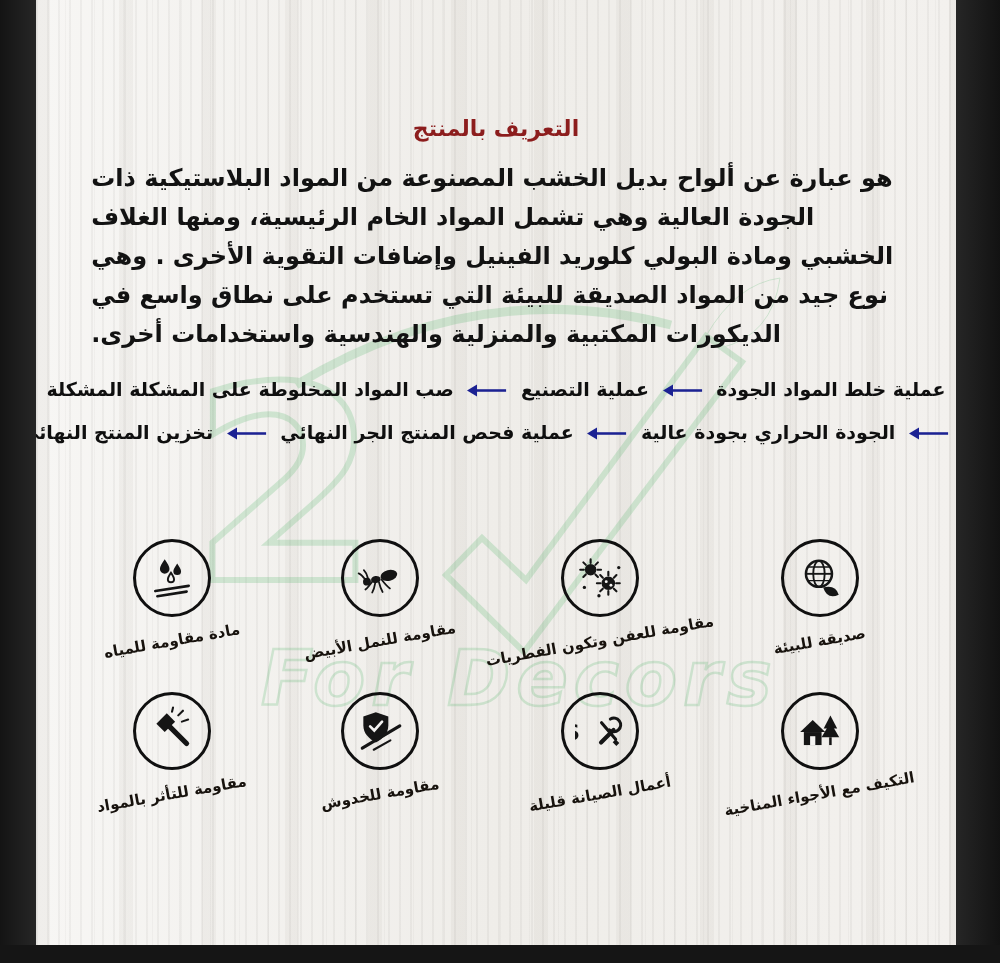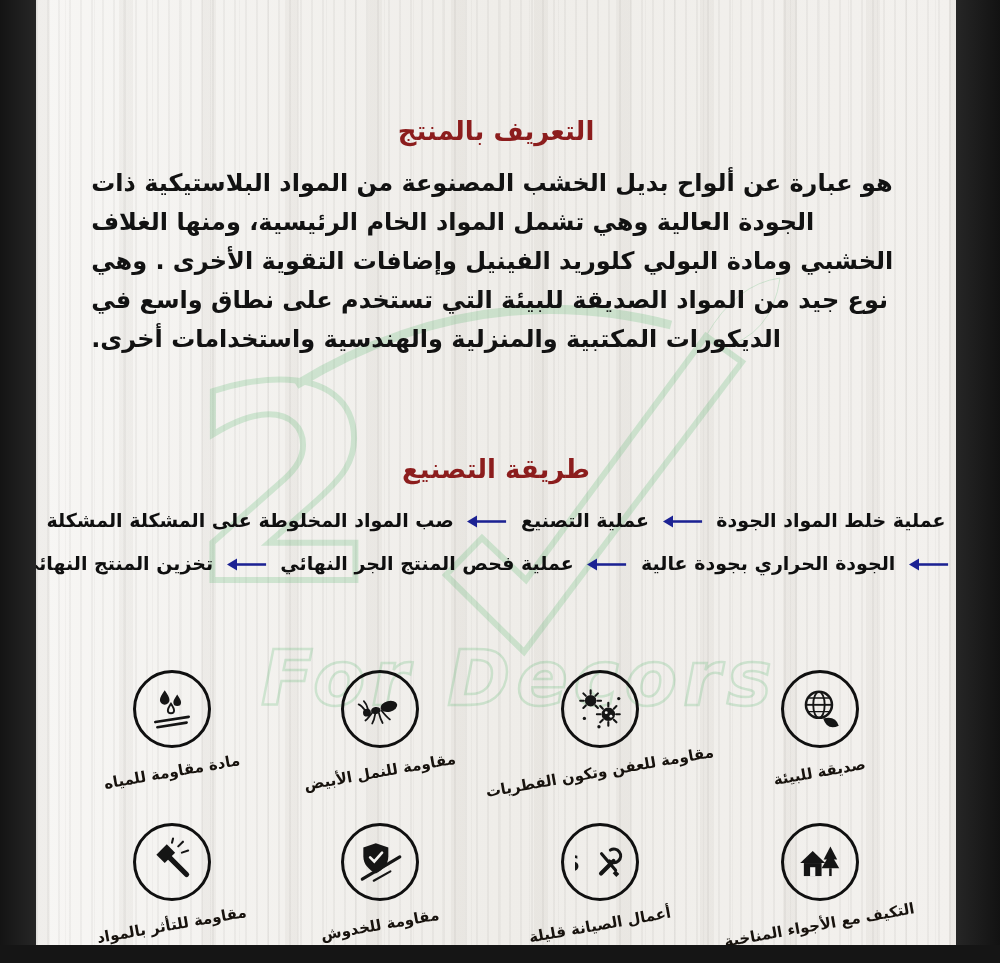--- a/index.html
+++ b/index.html
@@ -36,21 +36,21 @@
   .wm-text  { font-size:76px; font-weight:bold; font-style:italic; letter-spacing:6px; stroke-width:2.5; }
   .wm-swoosh{ stroke-width:9; }
   .wm-check { stroke-width:6; }
   .wm-leaf  { fill:#3fae5a; stroke:none; }
 
   .content { position:relative; z-index:2; }
 
   
   .title {
     text-align:center; color:#8c1d1d;
-    font-size:26px; font-weight:bold; letter-spacing:0.5px;
+    font-size:22px; font-weight:bold; letter-spacing:0.5px;
   }
   h1.title { margin-top:116px; }
   h2.title { margin-top:96px; }
   .description {
     direction:rtl; width:88%; margin:18px auto 4px;
     text-align:left; font-size:24px; font-weight:bold;
     line-height:1.62; color:#121212;
   }
 
   
@@ -94,21 +94,20 @@
     <path class="wm-leaf" d="M560 86 q30 -52 74 -58 q-8 58 -60 70 z"></path>
     <text class="wm-text" x="115" y="455">For Decors</text>
   </svg>
 
   <div class="content">
 
     <h1 class="title">التعريف بالمنتج</h1>
 
     <p class="description">هو عبارة عن ألواح بديل الخشب المصنوعة من المواد البلاستيكية ذات الجودة العالية وهي تشمل المواد الخام الرئيسية، ومنها الغلاف الخشبي ومادة البولي كلوريد الفينيل وإضافات التقوية الأخرى . وهي نوع جيد من المواد الصديقة للبيئة التي تستخدم على نطاق واسع في الديكورات المكتبية والمنزلية والهندسية واستخدامات أخرى.</p>
 
-    <h2 class="title">طريقة التصنيع</h2>
 
     <div class="process">
 
       <div class="process-row">
         <span class="step">عملية خلط المواد الجودة</span>
         <svg class="arrow" viewBox="0 0 44 16">
             <line x1="43" y1="8" x2="10" y2="8"></line>
             <polygon points="11,1.5 0,8 11,14.5"></polygon>
           </svg>
         <span class="step">عملية التصنيع</span>

